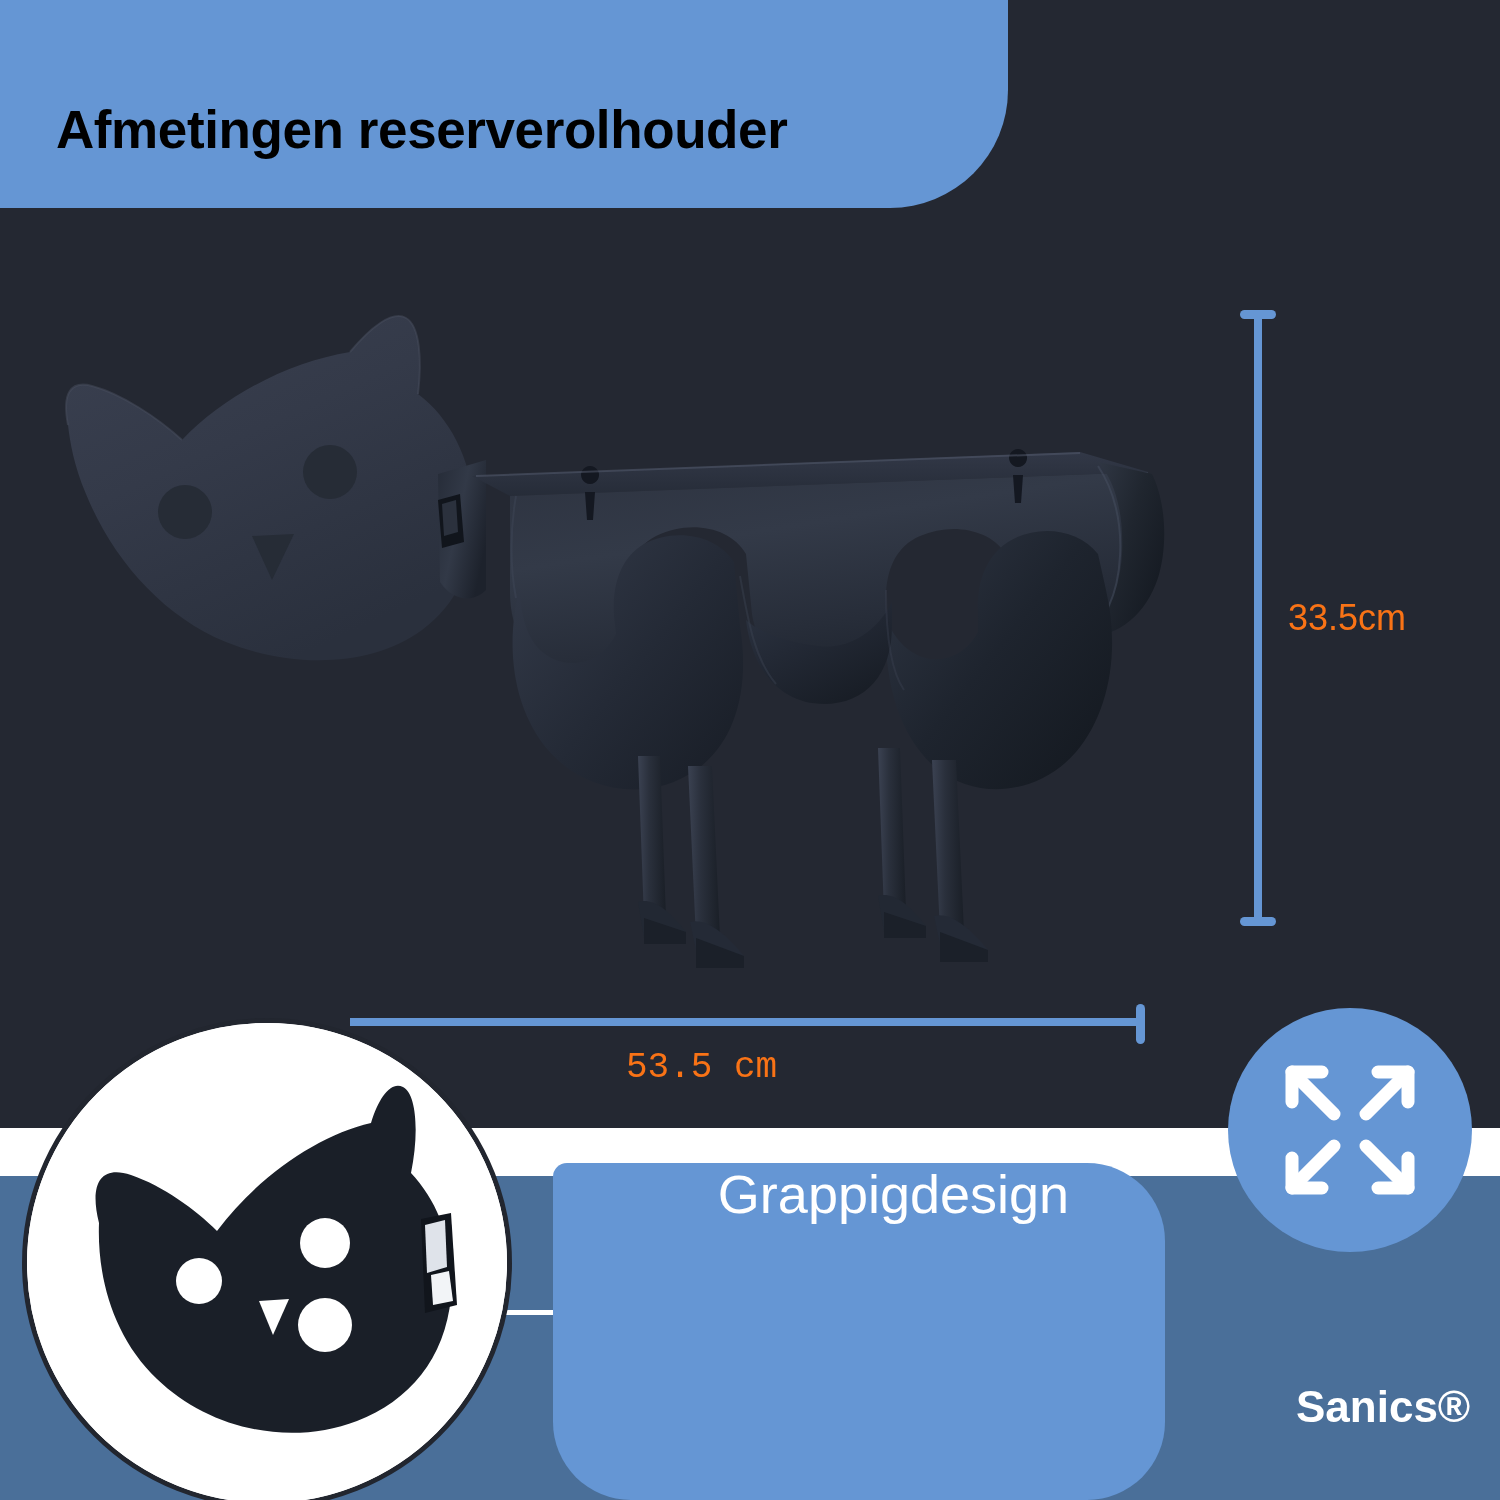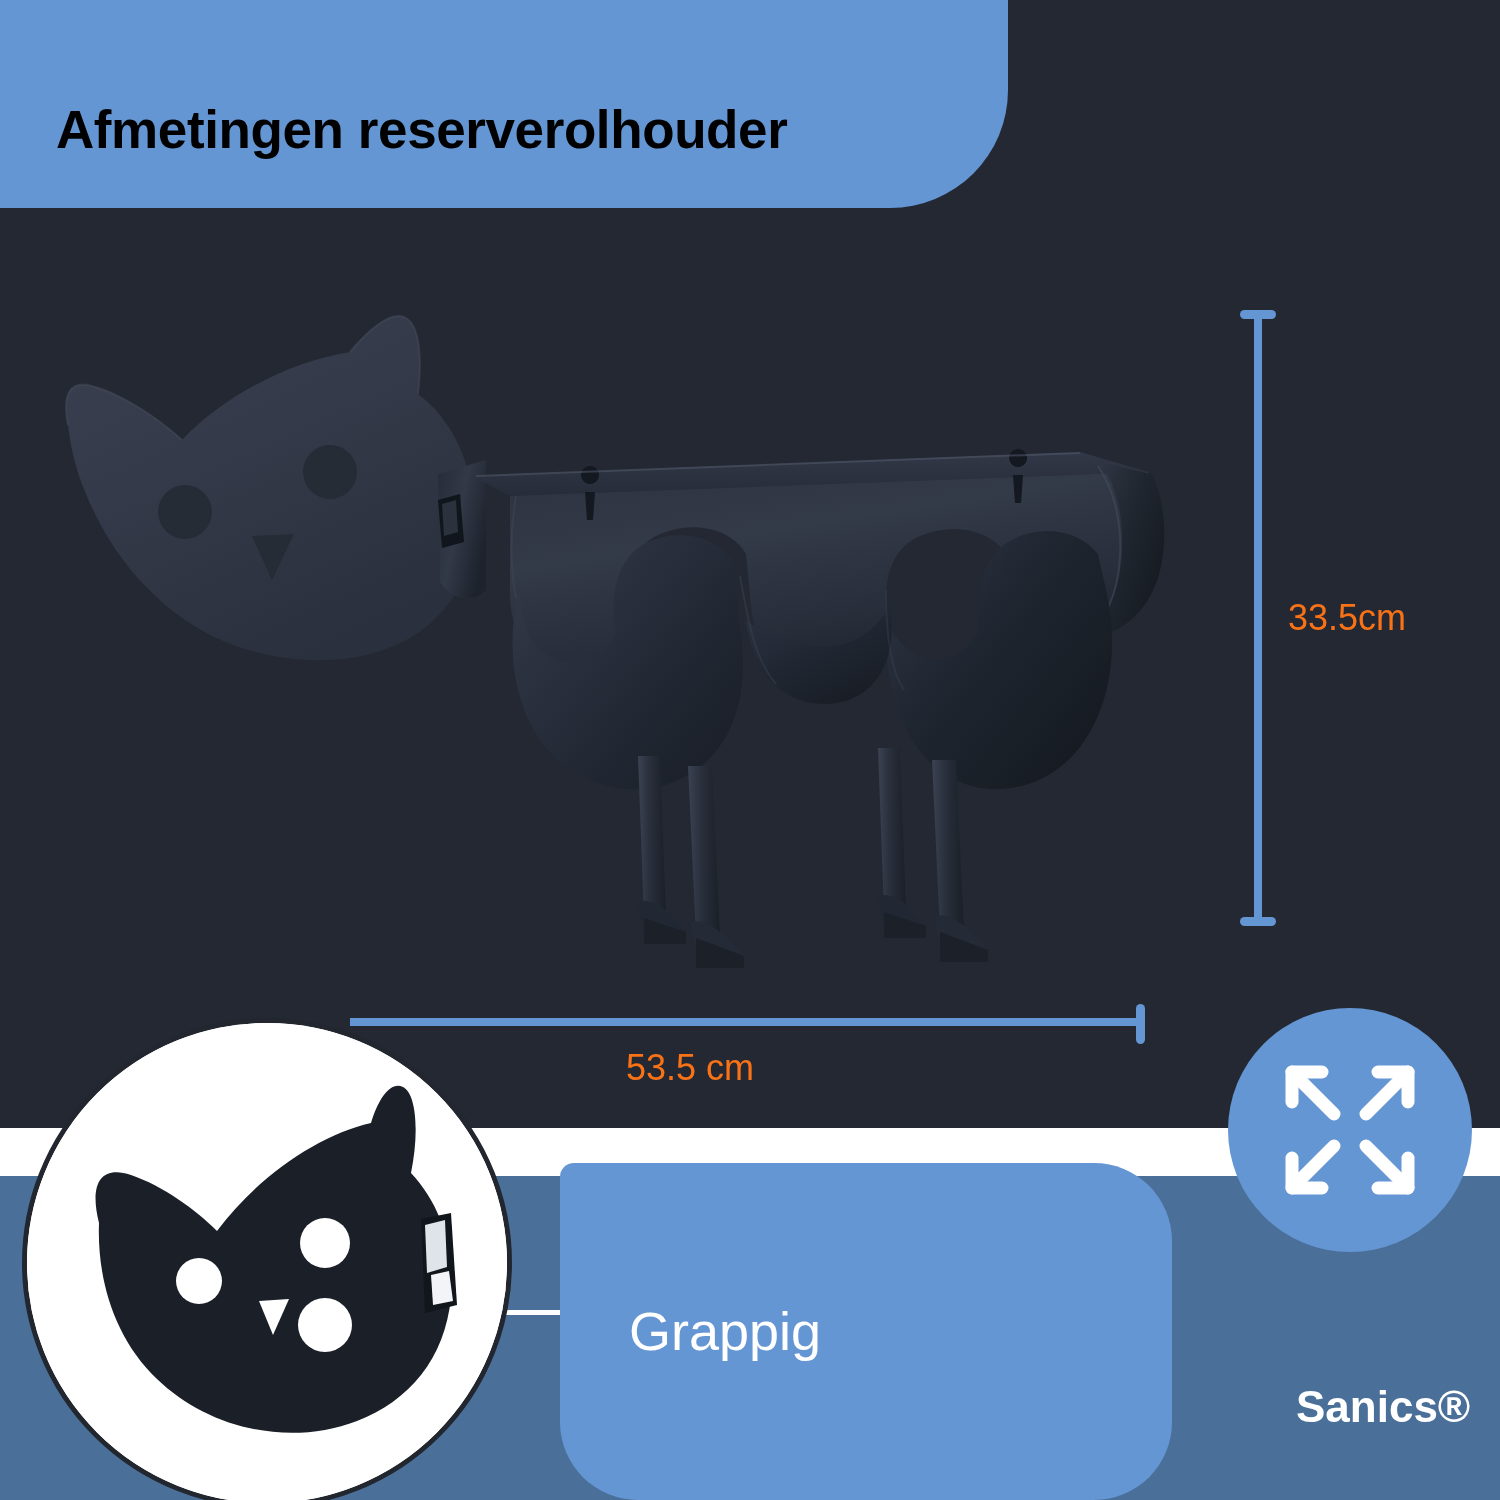--- a/index.html
+++ b/index.html
@@ -49,21 +49,21 @@
   .dim-label{
     position:absolute;
     color:#f97316;
     font-size:36px;
     font-weight:normal;
     white-space:nowrap;
     line-height:1;
     text-align:center;
   }
   .dim-label-v{left:1288px;top:600px;}
-  .dim-label-h{left:626px;top:1050px;}
+  .dim-label-h{left:626px;top:1050px;font-family:Liberation Mono, monospace;}
 
   
   .zoom-circle{
     position:absolute;left:22px;top:1018px;
     width:490px;height:490px;
     border-radius:50%;
     background:#ffffff;
     border:5px solid #22262f;
     box-sizing:border-box;
     overflow:hidden;
@@ -76,24 +76,23 @@
     width:345px;height:5px;background:#ffffff;
   }
 
   
   .callout{
     position:absolute;left:553px;top:1163px;
     width:612px;height:337px;
     background:#6596d4;
     border-radius:14px 78px 78px 78px;
     box-sizing:border-box;
-    display:flex;flex-direction:column;
+    display:flex;flex-direction:row;
     justify-content:center;
     padding-left:69px;
-    margin-left:7px;
   }
   .callout-line{
     color:#ffffff;
     font-size:54px;
     line-height:1.18;
     white-space:nowrap;
   }
 
   
   .expand-circle{
@@ -350,20 +349,21 @@
       <g>
         <path d="M 394 196 L 424 190 L 430 282 L 398 290 Z" fill="#11151c"></path>
         <path d="M 398 202 L 418 197 L 420 244 L 400 250 Z" fill="#dfe3ea"></path>
         <path d="M 404 252 L 422 248 L 426 278 L 406 282 Z" fill="#f2f4f7"></path>
       </g>
     </svg>
   </div>
 
   <div class="callout">
     <div class="callout-line">Grappig</div>
+    <div class="callout-line">design</div>
   </div>
 
   <div class="expand-circle">
     <svg width="148" height="148" viewBox="0 0 148 148" xmlns="http://www.w3.org/2000/svg">
       <g stroke="#ffffff" stroke-width="13" stroke-linecap="round" stroke-linejoin="round" fill="none">
 
         <path d="M 58 58 L 16 16"></path>
         <path d="M 16 46 L 16 16 L 46 16"></path>
 
         <path d="M 90 58 L 132 16"></path>

